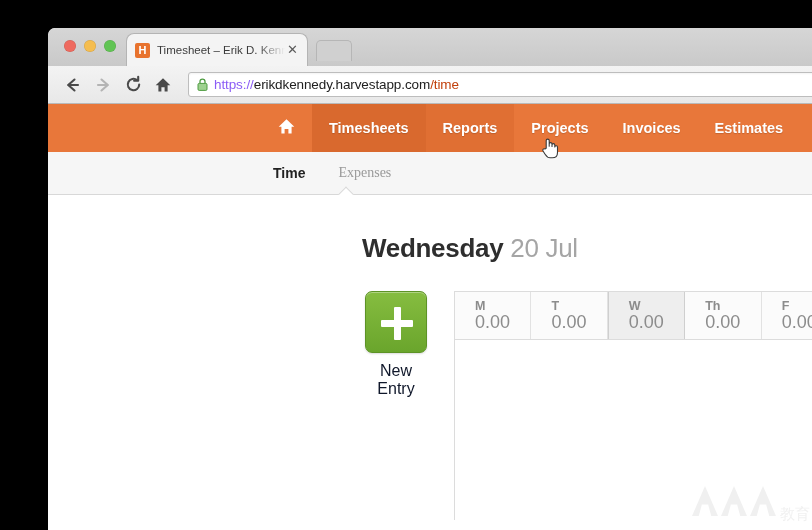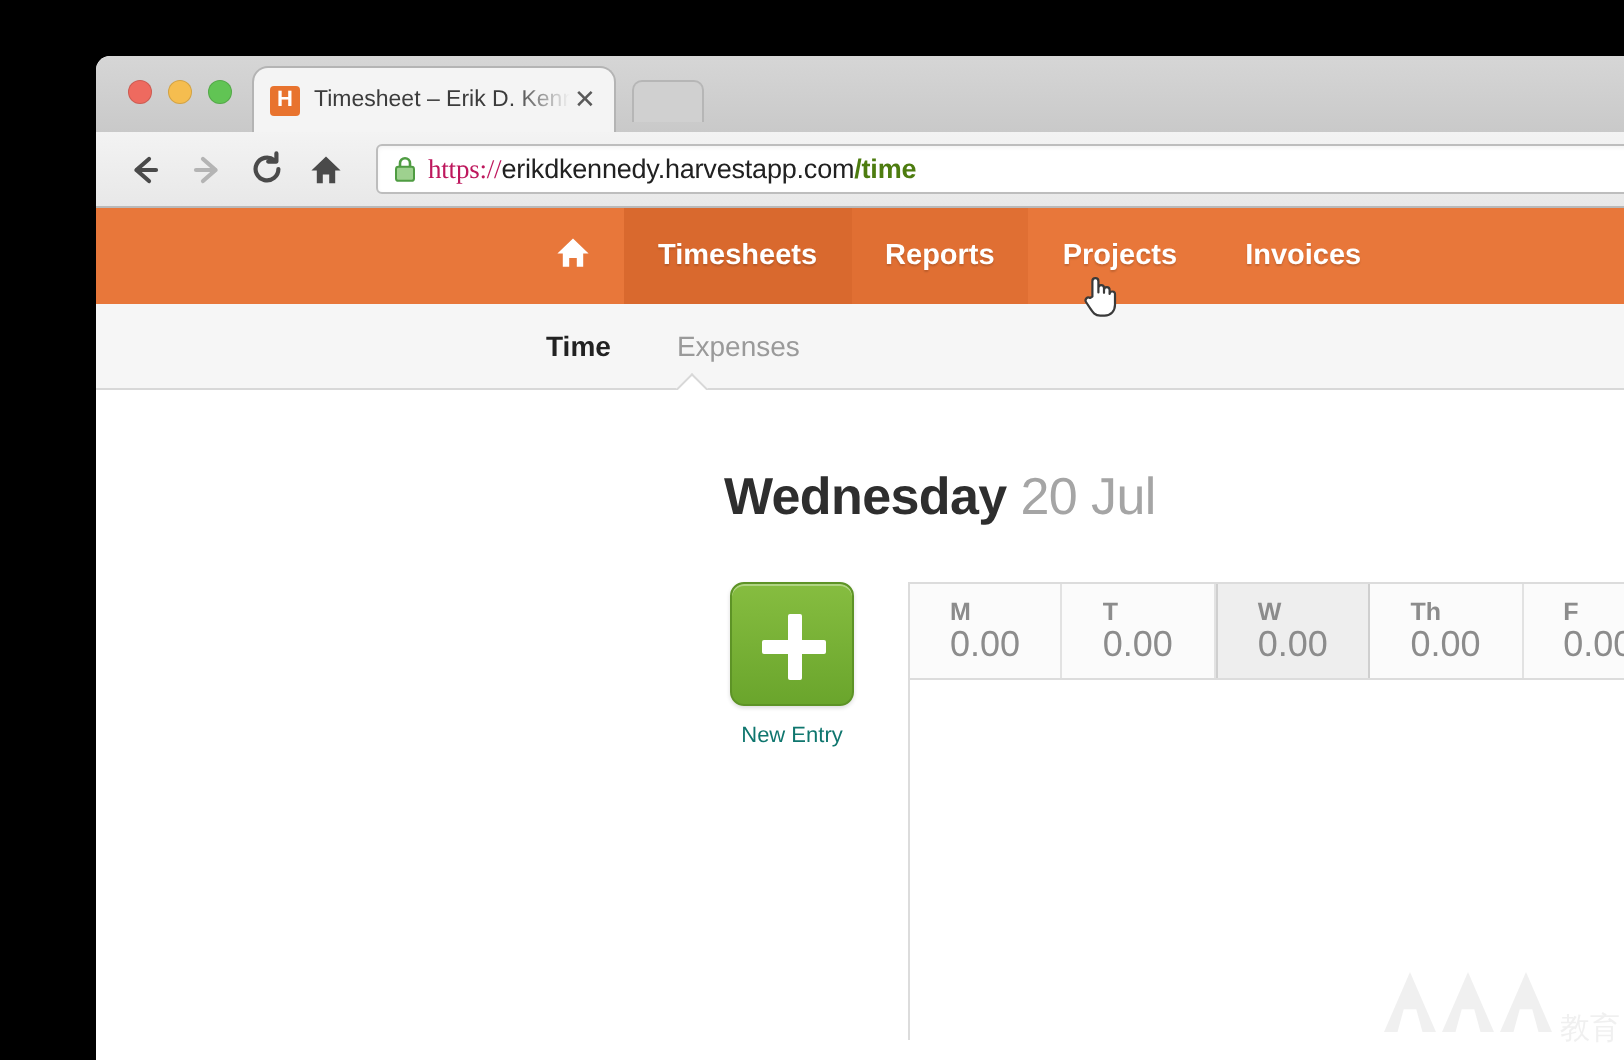--- a/index.html
+++ b/index.html
@@ -117,23 +117,23 @@
     padding: 0 8px;
     box-shadow: inset 0 1px 2px rgba(0,0,0,0.05);
   }
   #lock-icon { flex: 0 0 auto; margin-right: 6px; display:flex; }
   #url-text {
     font-size: 13.5px;
     color: #222;
     white-space: nowrap;
     letter-spacing: -0.1px;
   }
-  #url-text .scheme { color: #be185d; font-family: Liberation Serif, serif; }
+  #url-text .scheme { color: #8b5cf6; }
   #url-text .host { color: #212121; }
-  #url-text .path { color: #4d7c0f; font-weight: bold; }
+  #url-text .path { color: #c2410c; }
 
   
   #page {
     position: relative;
     height: 444px;
     background: #ffffff;
     overflow: hidden;
   }
 
   
@@ -165,21 +165,21 @@
     background: #f6f6f6;
     border-bottom: 1px solid #d8d8d8;
     display: flex; align-items: center;
     padding-left: 225px;
   }
   .subnav-item {
     font-size: 14px;
     margin-right: 33px;
   }
   .subnav-item.active { color: #222222; font-weight: bold; }
-  .subnav-item.inactive { color: #9a9a9a; }
+  .subnav-item.inactive { color: #9a9a9a; font-family: Liberation Serif, serif; }
   #subnav-caret {
     position: absolute;
     left: 290px; bottom: -1px;
     width: 16px; height: 9px;
     overflow: hidden;
   }
   #subnav-caret::after {
     content: "";
     position: absolute;
     left: 2px; top: 3px;
@@ -226,22 +226,22 @@
   #new-entry-button::after {
     content: "";
     position: absolute;
     background: #ffffff;
     border-radius: 1px;
   }
   #new-entry-button::before { left: 15px; top: 28px; width: 32px; height: 7px; }
   #new-entry-button::after  { left: 27.5px; top: 15px; width: 7px; height: 33px; }
   #new-entry-label {
     margin-top: 9px;
-    font-size: 11px;
-    color: #0f766e;
+    font-size: 16px;
+    color: #0f172a;
   }
 
   
   #week-table {
     flex: 1 1 auto;
     border: 1px solid #dcdcdc;
     border-bottom: none;
     background: #fbfbfb;
     min-width: 0;
   }
@@ -399,20 +399,23 @@
         <div class="nav-item hover">
           <span>Reports</span>
         </div>
         <div class="nav-item">
           <span>Projects</span>
         </div>
         <div class="nav-item">
           <span>Invoices</span>
         </div>
         <div class="nav-item">
+          <span>Estimates</span>
+        </div>
+        <div class="nav-item">
           
         </div>
       </div>
 
       <div id="sub-nav">
         <div class="subnav-item active">Time</div>
         <div class="subnav-item inactive">Expenses</div>
         <div id="subnav-caret"></div>
       </div>
 

